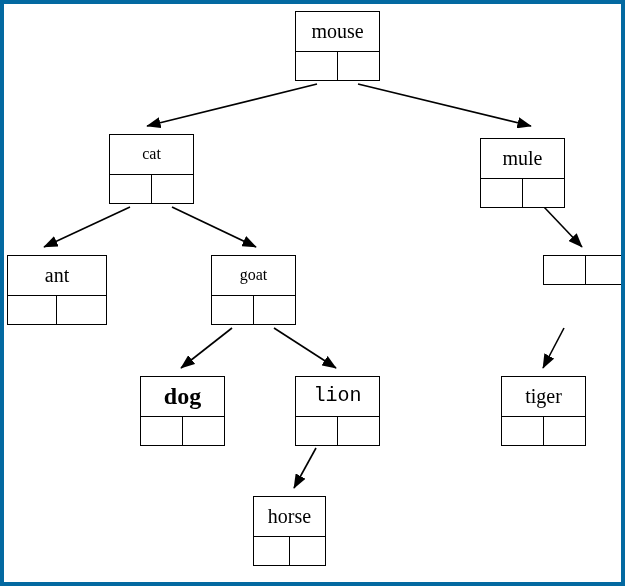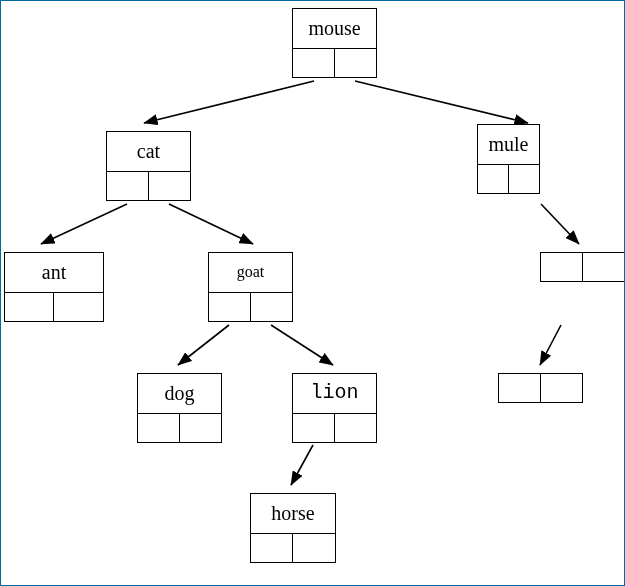--- a/index.html
+++ b/index.html
@@ -8,21 +8,21 @@
     background: #ffffff;
   }
   body {
     font-family: "Liberation Serif", "DejaVu Serif", serif;
   }
   #canvas {
     position: relative;
     width: 625px;
     height: 586px;
     background: #ffffff;
-    border: 1px solid #0369a1;
+    border: 4px solid #0369a1;
     box-sizing: border-box;
     overflow: hidden;
   }
   #edge-layer {
     position: absolute;
     left: 0;
     top: 0;
     width: 625px;
     height: 586px;
     pointer-events: none;
@@ -83,27 +83,27 @@
 
   <div id="nodes-layer">
       <div class="node" style="left: 291px; top: 7px; width: 85px;">
         <div class="node-label" style="height: 40px; line-height: 38px; font-size: 20px;">mouse</div>
         <div class="node-cells" style="height: 28px;">
           <div class="node-cell left"></div>
           <div class="node-cell right"></div>
         </div>
       </div>
       <div class="node" style="left: 105px; top: 130px; width: 85px;">
-        <div class="node-label" style="height: 40px; line-height: 38px; font-size: 20px;">cat</div>
+        <div class="node-label" style="height: 40px; line-height: 38px; font-size: 16px;">cat</div>
         <div class="node-cells" style="height: 28px;">
           <div class="node-cell left"></div>
           <div class="node-cell right"></div>
         </div>
       </div>
-      <div class="node" style="left: 476px; top: 123px; width: 63px;">
+      <div class="node" style="left: 476px; top: 134px; width: 85px;">
         <div class="node-label" style="height: 40px; line-height: 38px; font-size: 20px;">mule</div>
         <div class="node-cells" style="height: 28px;">
           <div class="node-cell left"></div>
           <div class="node-cell right"></div>
         </div>
       </div>
       <div class="node" style="left: 3px; top: 251px; width: 100px;">
         <div class="node-label" style="height: 40px; line-height: 38px; font-size: 20px;">ant</div>
         <div class="node-cells" style="height: 28px;">
           <div class="node-cell left"></div>
@@ -117,40 +117,41 @@
           <div class="node-cell right"></div>
         </div>
       </div>
       <div class="node" style="left: 539px; top: 251px; width: 85px;">
         <div class="node-cells" style="height: 28px;">
           <div class="node-cell left"></div>
           <div class="node-cell right"></div>
         </div>
       </div>
       <div class="node" style="left: 136px; top: 372px; width: 85px;">
-        <div class="node-label" style="height: 40px; line-height: 38px; font-size: 20px;">dog</div>
+        <div class="node-label" style="height: 40px; line-height: 38px; font-size: 24px; font-weight: bold;">dog</div>
         <div class="node-cells" style="height: 28px;">
           <div class="node-cell left"></div>
           <div class="node-cell right"></div>
         </div>
       </div>
       <div class="node" style="left: 291px; top: 372px; width: 85px;">
         <div class="node-label" style="height: 40px; line-height: 38px; font-size: 20px; font-family: Liberation Mono, monospace;">lion</div>
         <div class="node-cells" style="height: 28px;">
           <div class="node-cell left"></div>
           <div class="node-cell right"></div>
         </div>
       </div>
       <div class="node" style="left: 497px; top: 372px; width: 85px;">
+        <div class="node-label" style="height: 40px; line-height: 38px; font-size: 20px;">tiger</div>
         <div class="node-cells" style="height: 28px;">
           <div class="node-cell left"></div>
           <div class="node-cell right"></div>
         </div>
       </div>
-      <div class="node" style="left: 249px; top: 492px; width: 86px;">
+      <div class="node" style="left: 249px; top: 492px; width: 73px;">
         <div class="node-label" style="height: 40px; line-height: 38px; font-size: 20px;">horse</div>
         <div class="node-cells" style="height: 28px;">
           <div class="node-cell left"></div>
           <div class="node-cell right"></div>
         </div>
       </div>
     </div>
 
 </div>
 

